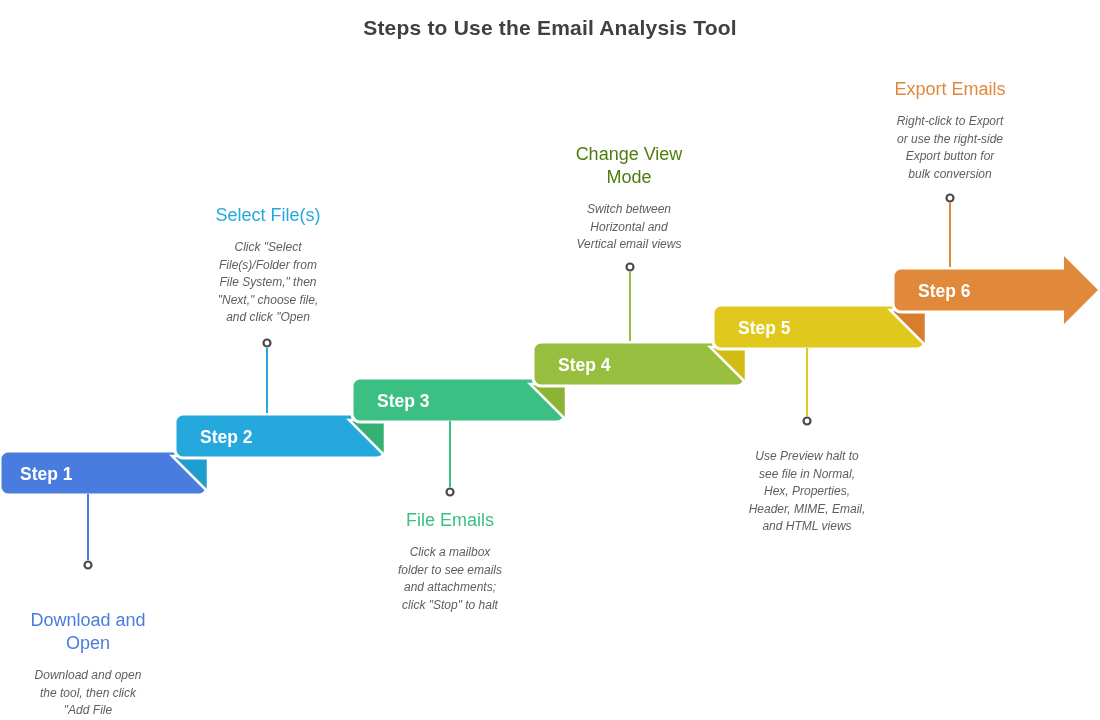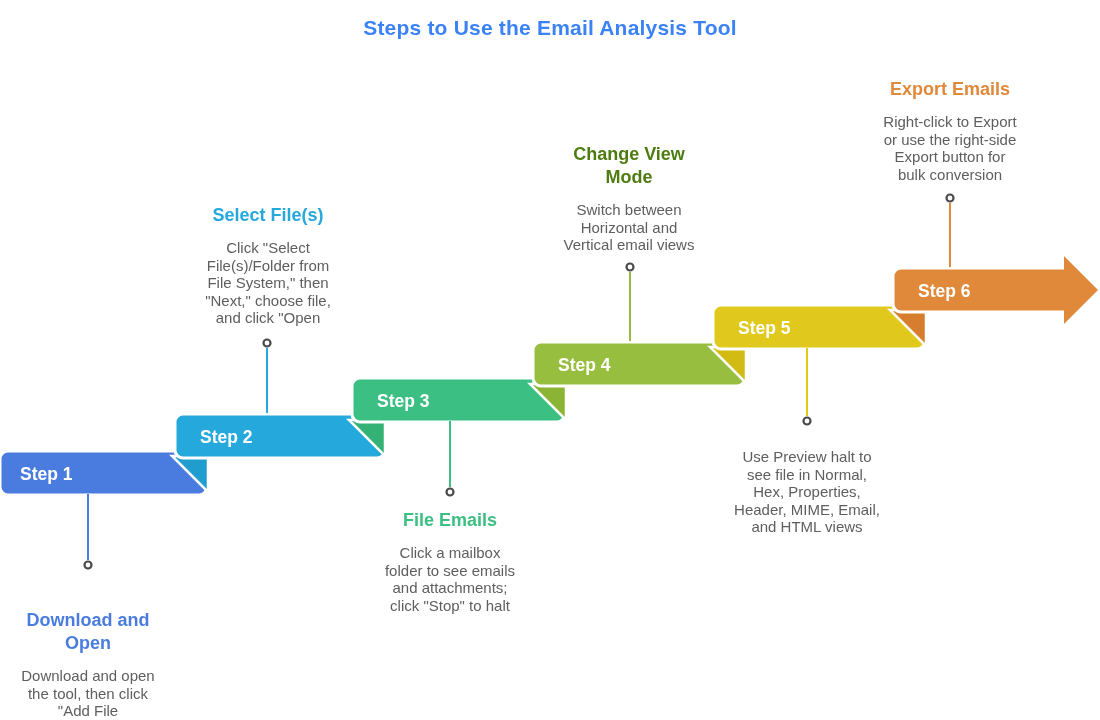--- a/index.html
+++ b/index.html
@@ -12,46 +12,47 @@
     font-family: "Liberation Sans", sans-serif;
   }
   .title {
     position: absolute;
     top: 16px;
     left: 0;
     width: 1100px;
     text-align: center;
     font-size: 21px;
     font-weight: 700;
-    color: #3b82f6;
+    color: #404040;
     letter-spacing: 0.2px;
   }
   svg.diagram { position: absolute; top: 0; left: 0; }
   .banner-label {
     fill: #ffffff;
     font-family: "Liberation Sans", sans-serif;
     font-size: 17.5px;
     font-weight: 700;
   }
   .step-text {
     position: absolute;
     text-align: center;
   }
   .step-heading {
     font-size: 18px;
-    font-weight: 700;
+    font-weight: 400;
     line-height: 23px;
     white-space: pre-line;
   }
   .step-desc {
-    font-size: 15px;
+    font-size: 12px;
     line-height: 17.5px;
     color: #5e5e5e;
     white-space: pre-line;
     margin-top: 12px;
+    font-style: italic;
   }
 </style>
 </head>
 <body>
 
 <div class="canvas">
 
   <div class="title">Steps to Use the Email Analysis Tool</div>
 
   <svg class="diagram" width="1100" height="720" viewBox="0 0 1100 720">

